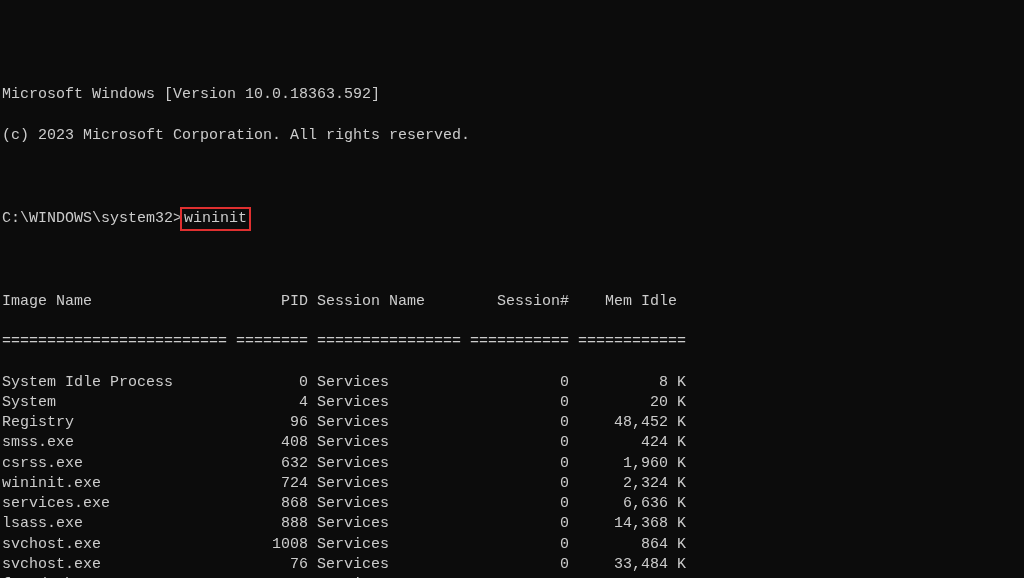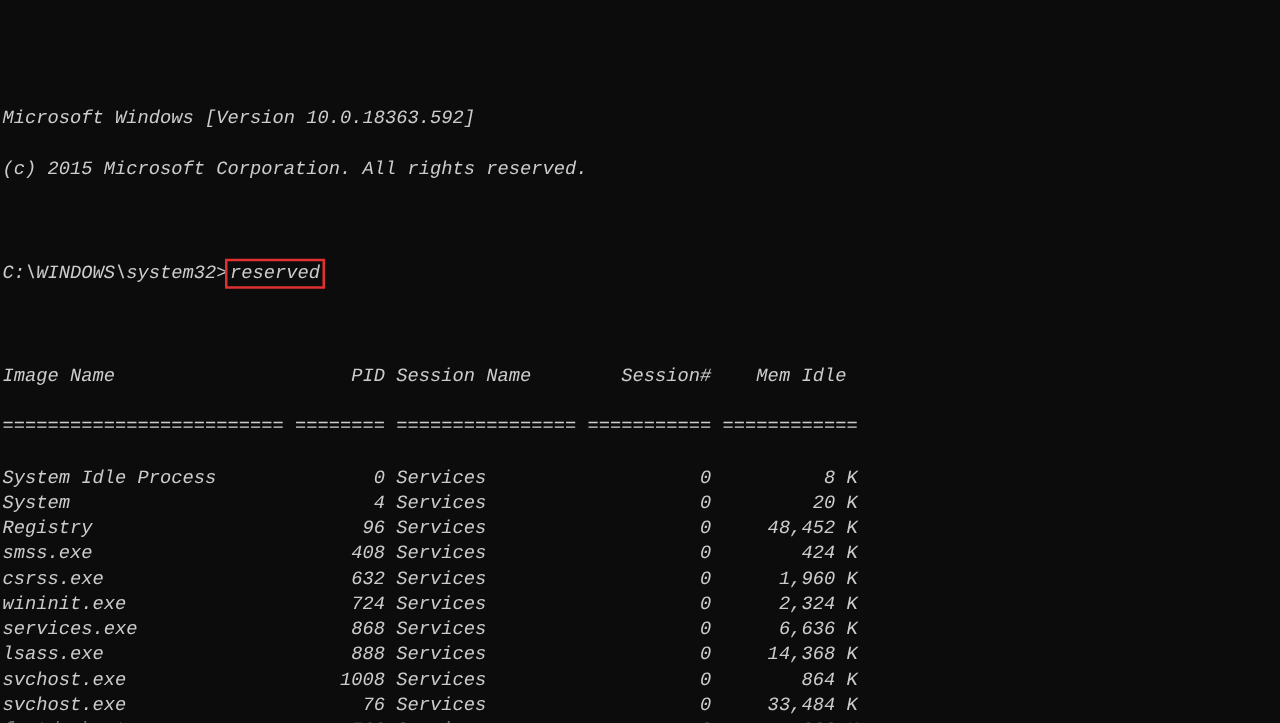--- a/index.html
+++ b/index.html
@@ -1,15 +1,15 @@
 <!DOCTYPE html>
 <html><head>
   <meta charset="utf-8">
   <style>
-    * { margin: 0; padding: 0; box-sizing: border-box; font-style: italic; }
+    * { margin: 0; padding: 0; box-sizing: border-box; }
     body {
       background: #0c0c0c;
       color: #cccccc;
       font-family: Consolas, 'Courier New', monospace;
       font-size: 15px;
       line-height: 1.35;
       white-space: pre;
       padding: 4px 2px;
       width: 1024px;
       height: 578px;
@@ -22,22 +22,22 @@
       margin-left: -2px;
     }
     .row { display: block; }
   </style>
 </head>
 <body>
 
 
 
 <span class="row">Microsoft Windows [Version 10.0.18363.592]</span>
-<span class="row">(c) 2015 Microsoft Corporation. All rights reserved.</span>
+<span class="row">(c) 2023 Microsoft Corporation. All rights reserved.</span>
 <span class="row"> </span>
-<span class="row"><span>C:\WINDOWS\system32&gt;</span><span class="highlight-box"><span>reserved</span></span></span>
+<span class="row"><span>C:\WINDOWS\system32&gt;</span><span class="highlight-box"><span>wininit</span></span></span>
 <span class="row"> </span>
 <span class="row" id="header-row">Image Name                     PID Session Name        Session#    Mem Idle</span>
 <span class="row" id="sep-row">========================= ======== ================ =========== ============</span>
 <div id="process-rows"><span class="row">System Idle Process              0 Services                   0          8 K</span><span class="row">System                           4 Services                   0         20 K</span><span class="row">Registry                        96 Services                   0     48,452 K</span><span class="row">smss.exe                       408 Services                   0        424 K</span><span class="row">csrss.exe                      632 Services                   0      1,960 K</span><span class="row">wininit.exe                    724 Services                   0      2,324 K</span><span class="row">services.exe                   868 Services                   0      6,636 K</span><span class="row">lsass.exe                      888 Services                   0     14,368 K</span><span class="row">svchost.exe                   1008 Services                   0        864 K</span><span class="row">svchost.exe                     76 Services                   0     33,484 K</span><span class="row">fontdrvhost.exe                560 Services                   0        220 K</span></div>
 
 
 
 
 </body></html>

